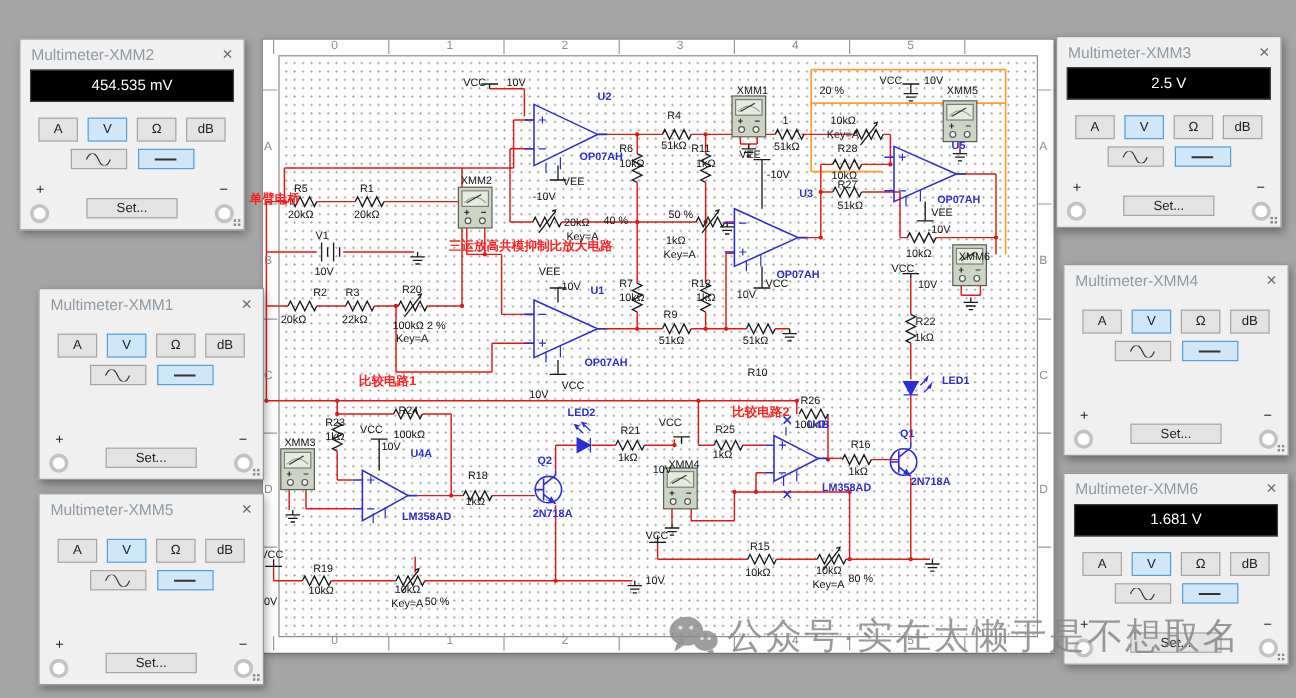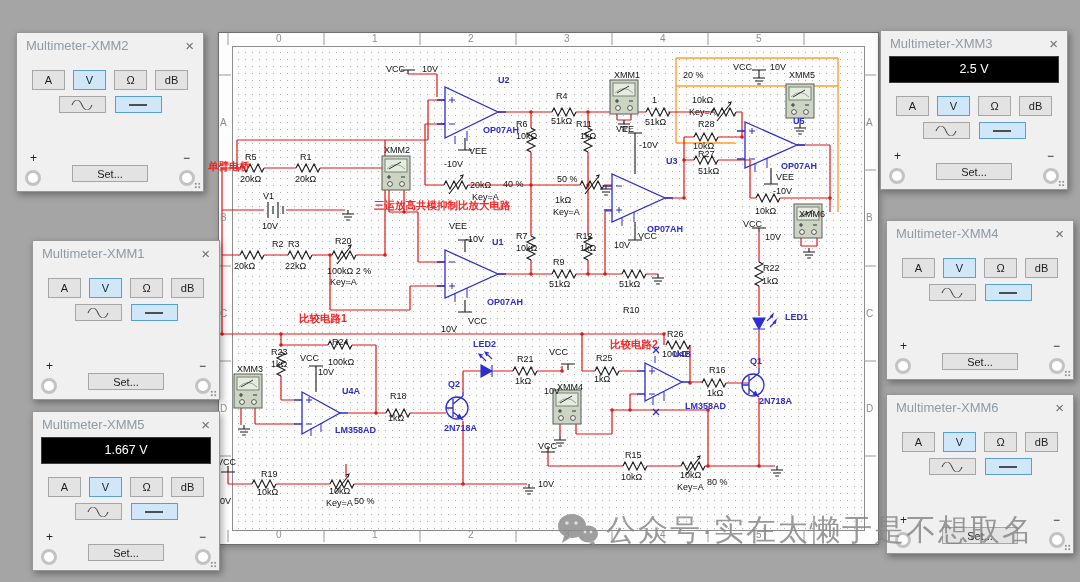--- a/index.html
+++ b/index.html
@@ -255,21 +255,21 @@
     <div class="lbl r" style="left: 299px; top: 313px;">比较电路1</div>
     <div class="lbl r" style="left: 610px; top: 339px;">比较电路2</div>
     <div class="lbl k" style="left: 386px; top: 64px;">VCC</div>
     <div class="lbl k" style="left: 422px; top: 64px;">10V</div>
     <div class="lbl k" style="left: 245px; top: 152px;">R5</div>
     <div class="lbl k" style="left: 240px; top: 174px;">20kΩ</div>
     <div class="lbl k" style="left: 300px; top: 152px;">R1</div>
     <div class="lbl k" style="left: 295px; top: 174px;">20kΩ</div>
     <div class="lbl k" style="left: 263px; top: 191px;">V1</div>
     <div class="lbl k" style="left: 262px; top: 221px;">10V</div>
-    <div class="lbl k" style="left: 240px; top: 239px; padding-left: 32px;">R2</div>
+    <div class="lbl k" style="left: 229px; top: 239px; padding-left: 32px;">R2</div>
     <div class="lbl k" style="left: 234px; top: 261px;">20kΩ</div>
     <div class="lbl k" style="left: 288px; top: 239px; text-align: center;">R3</div>
     <div class="lbl k" style="left: 285px; top: 261px;">22kΩ</div>
     <div class="lbl k" style="left: 335px; top: 236px;">R20</div>
     <div class="lbl k" style="left: 327px; top: 266px;">100kΩ 2 %</div>
     <div class="lbl k" style="left: 330px; top: 277px;">Key=A</div>
     <div class="lbl k" style="left: 384px; top: 145px;">XMM2</div>
     <div class="lbl k" style="left: 556px; top: 91px;">R4</div>
     <div class="lbl k" style="left: 551px; top: 116px;">51kΩ</div>
     <div class="lbl k" style="left: 516px; top: 119px;">R6</div>
@@ -356,37 +356,38 @@
     <div class="lbl k" style="left: 326px; top: 498px;">Key=A</div>
     <div class="lbl k" style="left: 354px; top: 496px;">50 %</div>
     <div class="lbl b" style="left: 498px; top: 75px;">U2</div>
     <div class="lbl b" style="left: 483px; top: 125px;">OP07AH</div>
     <div class="lbl b" style="left: 492px; top: 237px;">U1</div>
     <div class="lbl b" style="left: 487px; top: 297px;">OP07AH</div>
     <div class="lbl b" style="left: 666px; top: 156px;">U3</div>
     <div class="lbl b" style="left: 647px; top: 224px;">OP07AH</div>
     <div class="lbl b" style="left: 793px; top: 116px;">U5</div>
     <div class="lbl b" style="left: 781px; top: 161px;">OP07AH</div>
-    <div class="lbl b" style="left: 342px; top: 386px;">U4A</div>
+    <div class="lbl b" style="left: 342px; top: 373px;">U4A</div>
     <div class="lbl b" style="left: 335px; top: 425px;">LM358AD</div>
     <div class="lbl b" style="left: 673px; top: 349px;">U4B</div>
     <div class="lbl b" style="left: 685px; top: 401px;">LM358AD</div>
     <div class="lbl b" style="left: 473px; top: 339px;">LED2</div>
     <div class="lbl b" style="left: 785px; top: 312px;">LED1</div>
     <div class="lbl b" style="left: 448px; top: 379px;">Q2</div>
     <div class="lbl b" style="left: 444px; top: 423px;">2N718A</div>
     <div class="lbl b" style="left: 750px; top: 356px;">Q1</div>
     <div class="lbl b" style="left: 759px; top: 396px;">2N718A</div>
   </div>
 
 <div class="mm" style="left:16px;top:32px">
   <div class="mm-title">
     <span>Multimeter-XMM2</span>
     <span class="mm-close">×</span>
   </div>
+  <div class="mm-display">454.535 mV</div>
   <div class="mm-modes">
     <button class="mm-btn">A</button>
     <button class="mm-btn sel">V</button>
     <button class="mm-btn">Ω</button>
     <button class="mm-btn">dB</button>
   </div>
   <div class="mm-coupling">
     <button class="mm-btn">
         <svg width="22" height="10">
           <path d="M1,5 C4,-2 8,-2 11,5 C14,12 18,12 21,5" stroke="#333" fill="none"></path>
@@ -435,21 +436,20 @@
   <span class="term l"></span>
   <span class="term r"></span>
   <span class="grip"></span>
 </div>
 
 <div class="mm" style="left:32px;top:411px">
   <div class="mm-title">
     <span>Multimeter-XMM5</span>
     <span class="mm-close">×</span>
   </div>
-  <div class="mm-display">1.667 V</div>
   <div class="mm-modes">
     <button class="mm-btn">A</button>
     <button class="mm-btn sel">V</button>
     <button class="mm-btn">Ω</button>
     <button class="mm-btn">dB</button>
   </div>
   <div class="mm-coupling">
     <button class="mm-btn">
         <svg width="22" height="10">
           <path d="M1,5 C4,-2 8,-2 11,5 C14,12 18,12 21,5" stroke="#333" fill="none"></path>
@@ -530,20 +530,21 @@
   <span class="term l"></span>
   <span class="term r"></span>
   <span class="grip"></span>
 </div>
 
 <div class="mm" style="left:886px;top:394px">
   <div class="mm-title">
     <span>Multimeter-XMM6</span>
     <span class="mm-close">×</span>
   </div>
+  <div class="mm-display">1.681 V</div>
   <div class="mm-modes">
     <button class="mm-btn">A</button>
     <button class="mm-btn sel">V</button>
     <button class="mm-btn">Ω</button>
     <button class="mm-btn">dB</button>
   </div>
   <div class="mm-coupling">
     <button class="mm-btn">
         <svg width="22" height="10">
           <path d="M1,5 C4,-2 8,-2 11,5 C14,12 18,12 21,5" stroke="#333" fill="none"></path>

